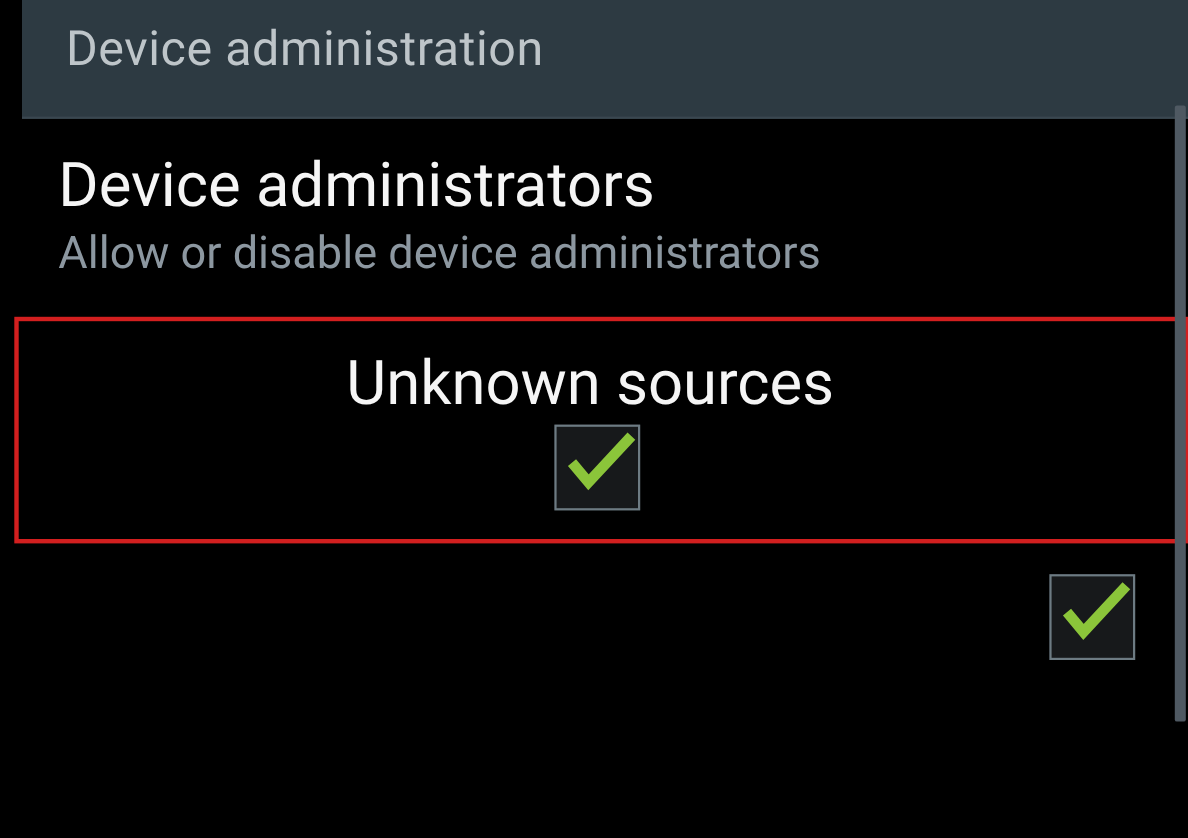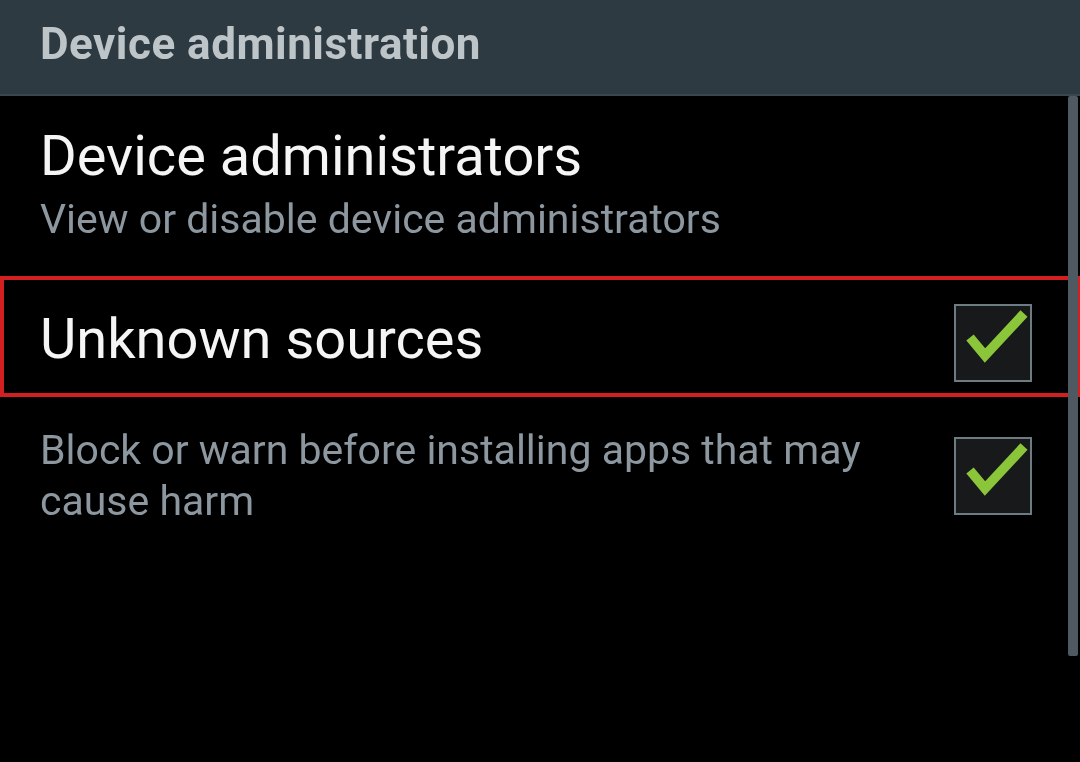--- a/index.html
+++ b/index.html
@@ -12,31 +12,33 @@
       height: 762px;
       background: #000;
       font-family: "Helvetica Neue", Roboto, Arial, sans-serif;
       overflow: hidden;
       position: relative;
     }
     .section-header {
       background: #2d3a42;
       color: #bec5c9;
       font-size: 44px;
-      padding: 18px 40px 24px 40px;
+      padding: 18px 40px 36px 40px;
       border-bottom: 2px solid #3a4750;
-      font-weight: 700;
+      font-weight: 400;
       letter-spacing: 0.5px;
+      margin-left: 20px;
     }
     .setting-item {
       display: flex;
       align-items: center;
       justify-content: flex-start;
       padding: 28px 40px 30px 40px;
       position: relative;
+      margin-left: 13px;
     }
     .setting-text {
       flex: 1;
       padding-right: 20px;
     }
     .setting-title {
       color: #f5f5f5;
       font-size: 56px;
       font-weight: 400;
       line-height: 1.15;
@@ -62,58 +64,58 @@
       margin-right: 8px;
     }
     .checkbox svg {
       width: 85px;
       height: 85px;
       margin-top: -10px;
       margin-left: 2px;
     }
     .highlight {
       border: 4px solid #d21f1f;
-      padding: 24px 36px 11px 36px;
+      padding: 24px 36px 26px 36px;
+      flex-direction: column;
     }
     .scrollbar {
       position: absolute;
       right: 2px;
       top: 96px;
       width: 10px;
       height: 560px;
       background: #4f5962;
       border-radius: 2px;
     }
   </style>
 </head>
 <body>
 
 <div class="section-header">Device administration</div>
 
 <div class="setting-item">
   <div class="setting-text">
     <div class="setting-title">Device administrators</div>
-    <div class="setting-subtitle">View or disable device administrators</div>
+    <div class="setting-subtitle">Allow or disable device administrators</div>
   </div>
 </div>
 
 <div class="setting-item highlight">
   <div class="setting-text">
     <div class="setting-title">Unknown sources</div>
   </div>
   <div class="checkbox">
     <svg viewBox="0 0 24 24">
       <path d="M4 12 L9 18 L22 4" stroke="#8bc53a" stroke-width="3.2" fill="none" stroke-linecap="butt" stroke-linejoin="miter"></path>
     </svg>
   </div>
 </div>
 
 <div class="setting-item">
   <div class="setting-text">
-    <div class="setting-subtitle">Block or warn before installing apps that may cause harm</div>
   </div>
   <div class="checkbox">
     <svg viewBox="0 0 24 24">
       <path d="M4 12 L9 18 L22 4" stroke="#8bc53a" stroke-width="3.2" fill="none" stroke-linecap="butt" stroke-linejoin="miter"></path>
     </svg>
   </div>
 </div>
 
 <div class="scrollbar"></div>
 

